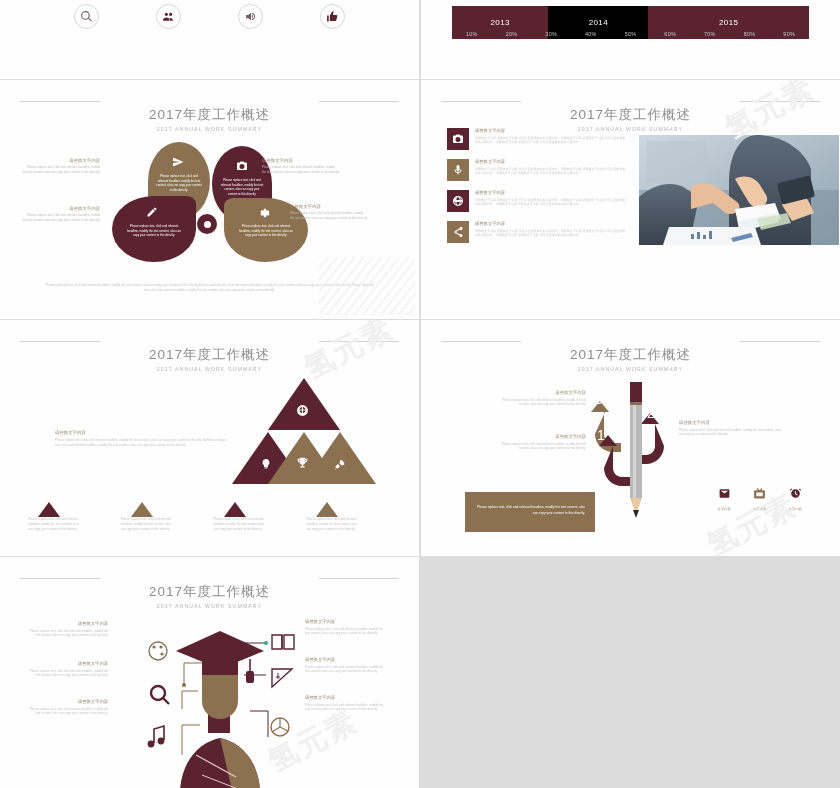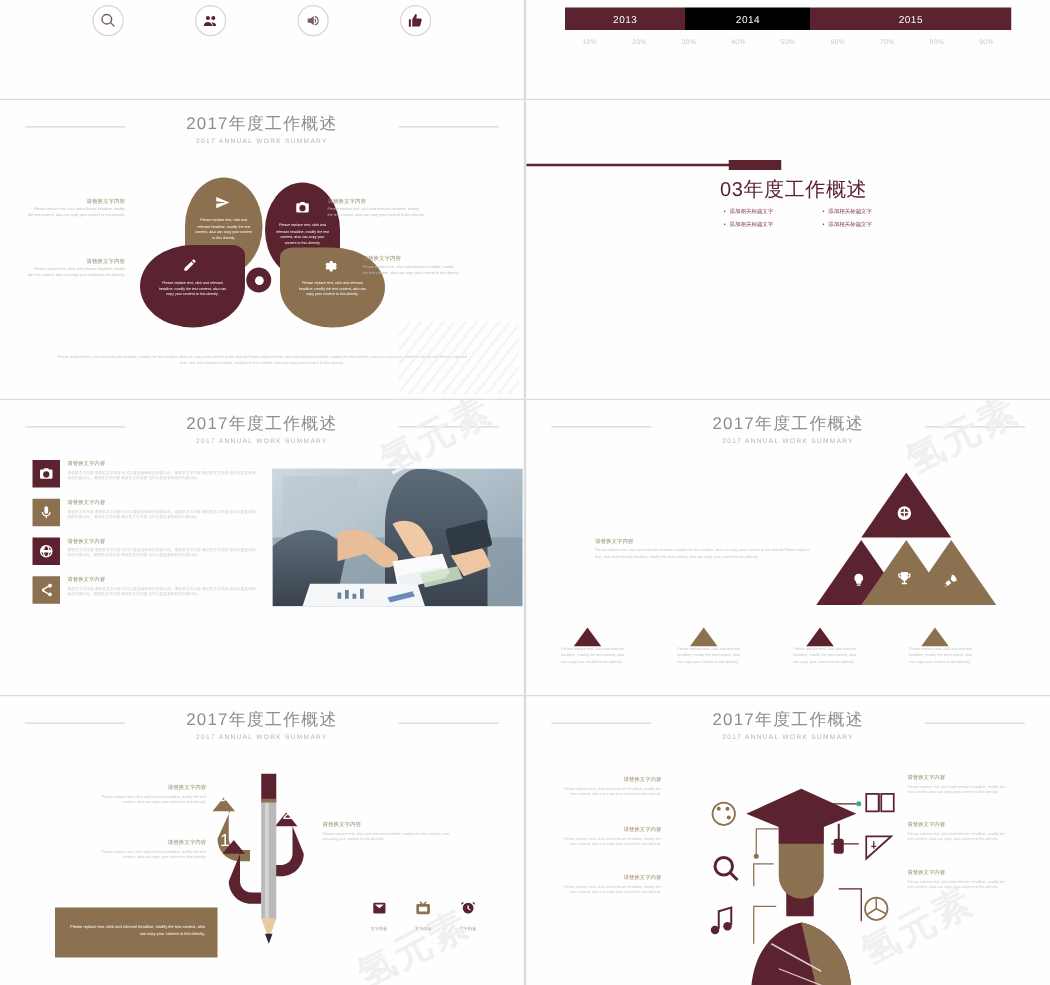--- a/index.html
+++ b/index.html
@@ -2,37 +2,37 @@
 <html><head>
 <meta charset="utf-8">
 <style>
   * { box-sizing: border-box; margin:0; padding:0; }
   html,body { width:840px; height:788px; background:#e2e2e2; font-family:"Liberation Sans", sans-serif; }
   .grid { width:840px; height:788px; display:grid; grid-template-columns:419px 419px; grid-template-rows:79px 239px 236px 233px; gap:1px 2px; background:#dcdcdc; }
   .slide { background:#fefefe; position:relative; overflow:hidden; }
 
   
   .hdr { position:absolute; top:10px; left:0; right:0; text-align:center; }
-  .hdr .cn { font-size:13.5px; color:#8d8d8d; letter-spacing:1px; font-weight:400; }
+  .hdr .cn { font-size:13.5px; color:#8d8d8d; letter-spacing:1px; font-weight:400;margin-top:16px; }
   .hdr .en { font-size:5.2px; color:#b4b4b4; letter-spacing:1.1px; margin-top:2px; }
   .hdr .ln { position:absolute; top:11px; height:1px; background:#d6d6d6; width:80px; }
   .hdr .ln.l { left:20px; } .hdr .ln.r { right:20px; }
 
   .wm { position:absolute; right:4px; bottom:4px; width:96px; height:58px; pointer-events:none; opacity:.55;
         background:repeating-linear-gradient(-52deg, transparent 0 5px, #ededed 5px 7px); }
   .wm2 { position:absolute; right:22px; top:8px; font-size:30px; color:#f0f0f0; font-weight:700; transform:rotate(-28deg); letter-spacing:2px; pointer-events:none; }
 
   
   .iconrow { position:absolute; top:4px; left:0; right:0; display:flex; justify-content:space-around; padding:0 45px; }
   .cbtn { width:25px; height:25px; border-radius:50%; border:1px solid #ddd3d5; display:flex; align-items:center; justify-content:center; background:#fff; }
   .cbtn svg { width:13px; height:13px; fill:#5b2230; }
   .cbtn.light svg { fill:#7a5a60; }
 
   
-  .ybar { position:absolute; top:6px; left:31px; right:31px; height:18px; display:flex; }
+  .ybar { position:absolute; top:6px; left:31px; right:31px; height:33px; display:flex; }
   .ybar .seg { display:flex; align-items:center; justify-content:center; color:#fff; font-size:8px; letter-spacing:.4px; }
   .ticks { position:absolute; top:31px; left:31px; right:31px; display:flex; }
   .ticks span { flex:1; text-align:center; font-size:5.4px; color:#c8c8c8; letter-spacing:.3px; }
 
   
   .petalwrap { position:absolute; left:0; right:0; top:56px; height:130px; }
   .petal { position:absolute; }
   .petal .ptxt { position:absolute; color:#fff; font-size:2.9px; line-height:1.55; text-align:center; }
   .sideLbl { position:absolute; width:78px; }
   .sideLbl .h { font-size:4.4px; color:#9a8a6e; margin-bottom:2px; }
@@ -193,31 +193,20 @@
       </div>
       <div class="sideLbl r" style="left:290px; top:68px;">
         <div class="h">请替换文字内容</div>
         <div class="b">Please replace text, click and relevant headline, modify the text content, also can copy your content to this directly.</div>
       </div>
     </div>
     <div class="footnote">Please replaced text, click and relevant headline, modify the text content, also can copy your content to this directly.Please replaced text, click and relevant headline, modify the text content, also can copy your content to this directly.Please replaced text, click and relevant headline, modify the text content, also can copy your content to this directly.</div>
     <div class="wm"></div>
   </div>
 
-  <div class="slide">
-    <div class="divline"></div>
-    <div class="divblk"></div>
-    <div class="divttl">03年度工作概述</div>
-    <div class="divbul">
-      <div>添加相关标题文字</div>
-      <div>添加相关标题文字</div>
-      <div>添加相关标题文字</div>
-      <div>添加相关标题文字</div>
-    </div>
-  </div>
 
   <div class="slide">
     <div class="hdr">
       <div class="ln l"></div>
       <div class="cn">2017年度工作概述</div>
       <div class="en">2017 ANNUAL WORK SUMMARY</div>
       <div class="ln r"></div>
     </div>
     <div class="ilist">
       <div class="irow">

